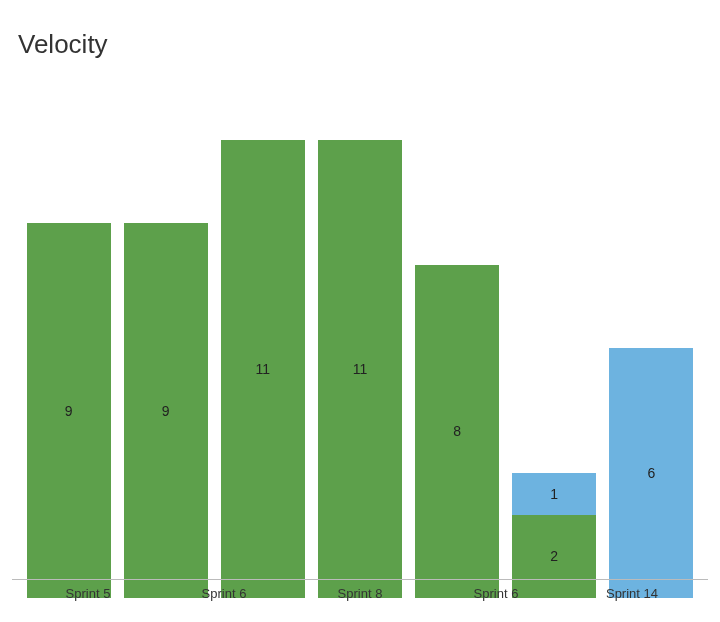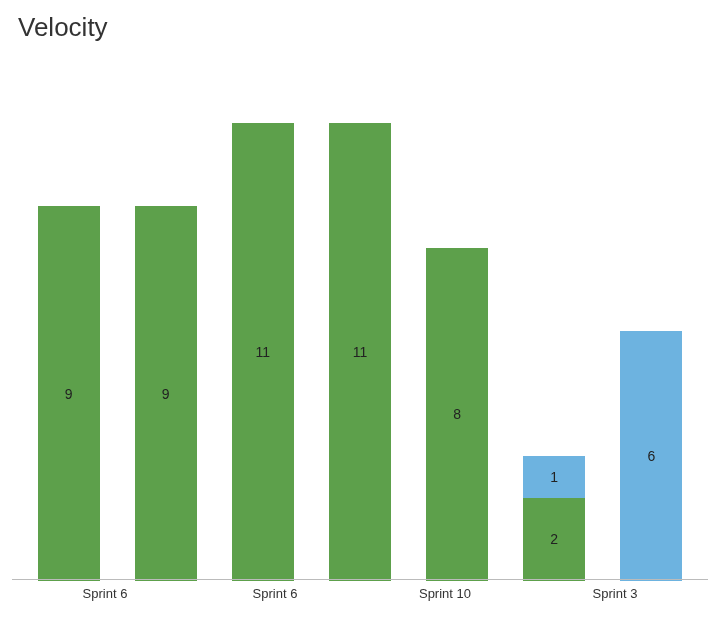--- a/index.html
+++ b/index.html
@@ -14,20 +14,21 @@
       width: 100%;
       height: 100%;
       padding: 12px 0 0 0;
     }
     .title {
       font-size: 26px;
       font-weight: 300;
       color: #333;
       padding-left: 18px;
       margin-bottom: 8px;
+      margin-top: 17px;
     }
     .chart-area {
       position: relative;
       width: 100%;
       height: 530px;
       padding: 0 20px;
     }
     .bars-row {
       position: absolute;
       bottom: 0;
@@ -40,21 +41,21 @@
     }
     .bar-col {
       flex: 1;
       display: flex;
       flex-direction: column;
       align-items: center;
       justify-content: flex-end;
       height: 100%;
     }
     .bar-stack {
-      width: 62px;
+      width: 84px;
       display: flex;
       flex-direction: column;
       justify-content: flex-end;
     }
     .seg {
       width: 100%;
       display: flex;
       align-items: center;
       justify-content: center;
       font-size: 14px;
@@ -128,19 +129,20 @@
         <div class="bar-col">
           <div class="bar-stack">
             <div class="seg seg-blue" style="background: rgb(109, 179, 224); height: 250px;">6</div>
           </div>
         </div>
       </div>
   </div>
 
   <div class="axis-line"></div>
   <div class="x-labels" id="x-labels">
+      <div class="x-label">Sprint 5</div>
       <div class="x-label">Sprint 6</div>
+      <div class="x-label">Sprint 8</div>
       <div class="x-label">Sprint 6</div>
-      <div class="x-label">Sprint 10</div>
-      <div class="x-label">Sprint 3</div>
+      <div class="x-label">Sprint 14</div>
     </div>
 
 </div>
 
 </body></html>

